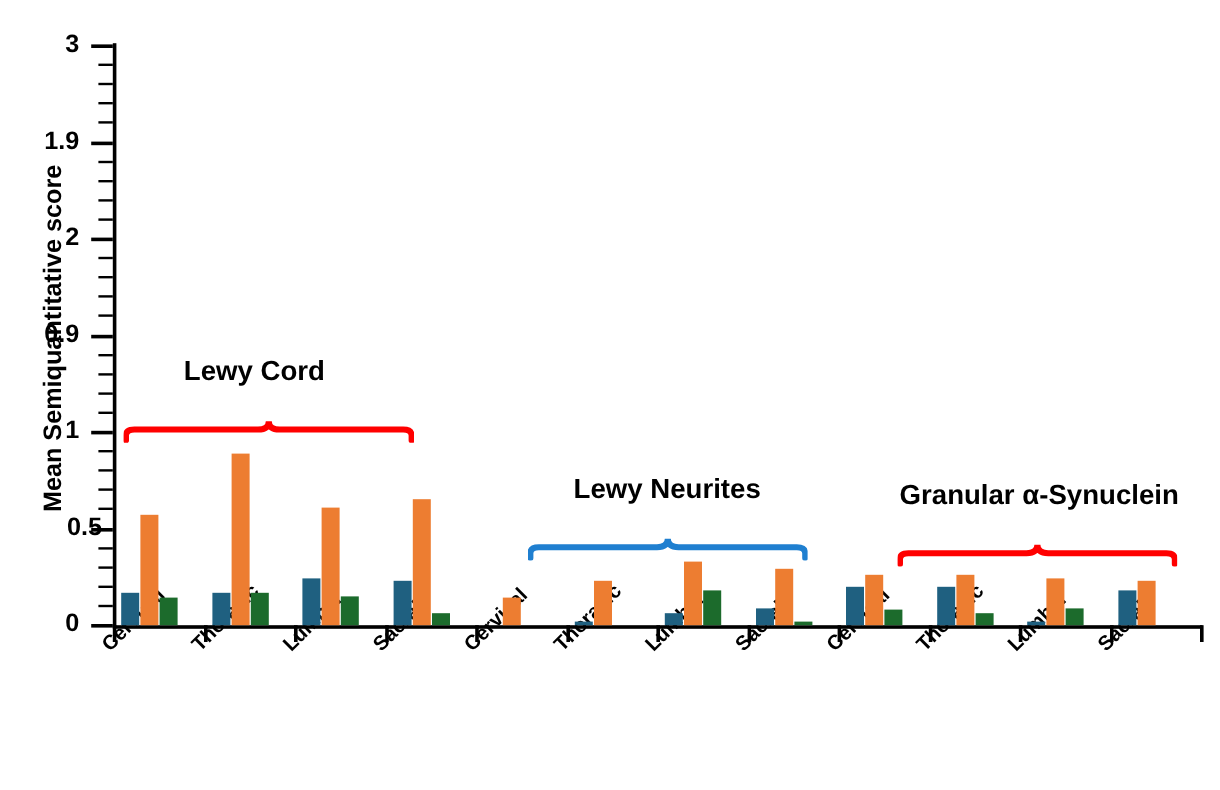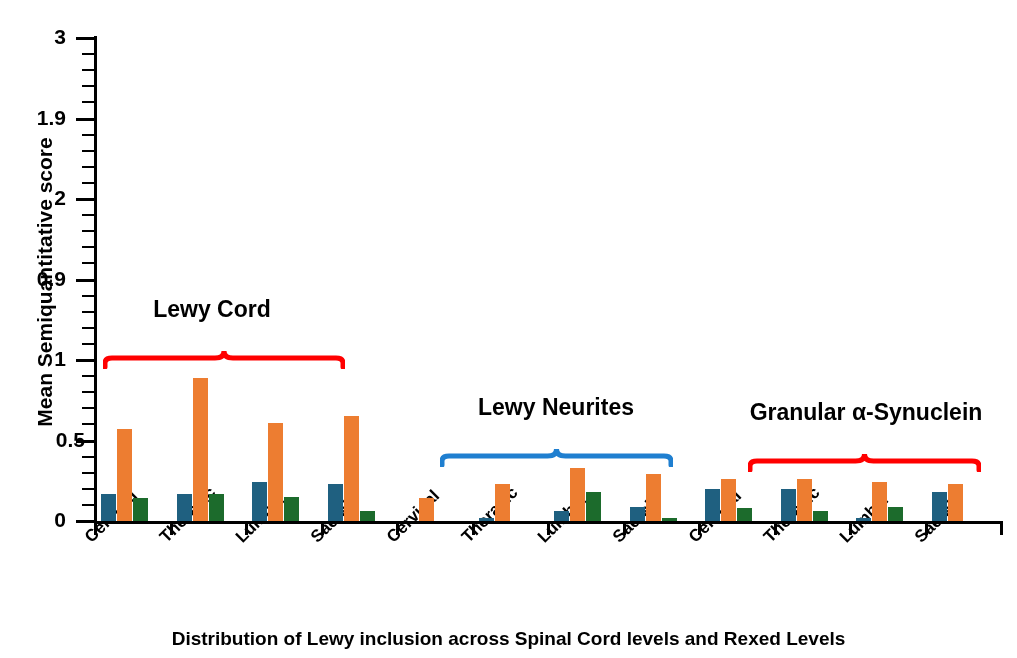--- a/index.html
+++ b/index.html
@@ -162,15 +162,14 @@
         </svg>
         <div class="ann-label" style="top: 394px; left: 0px; width: 1112px; text-align: center;">Lewy Neurites</div>
         <svg width="233" height="34" class="brace" style="left: 748px; top: 438px;">
           <path d="M 2,32 L 2,28 Q 2,23 9,23 L 107.5,23 Q 116.5,23 116.5,16 Q 116.5,23 125.5,23 L 224,23 Q 231,23 231,28 L 231,32" fill="none" stroke="#FF0000" stroke-width="5" stroke-linecap="round"></path>
         </svg>
         <div class="ann-label" style="top: 399px; left: 0px; width: 1732px; text-align: center;">Granular α-Synuclein</div>
       </div>
   </div>
 
   <div id="y-title">Mean Semiquantitative score</div>
-  <div id="x-title">Distribution of Lewy inclusion across Spinal Cord levels and Rexed Levels</div>
 
 </div>
 
 </body></html>

